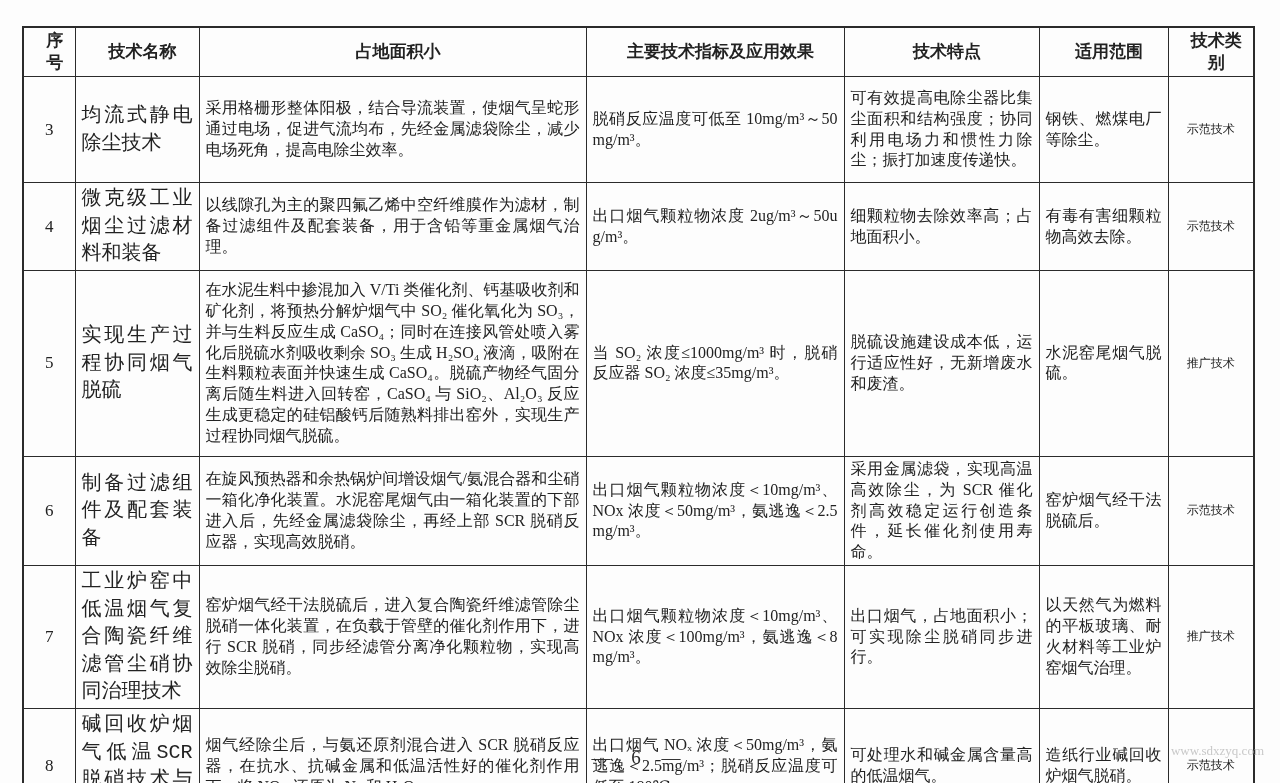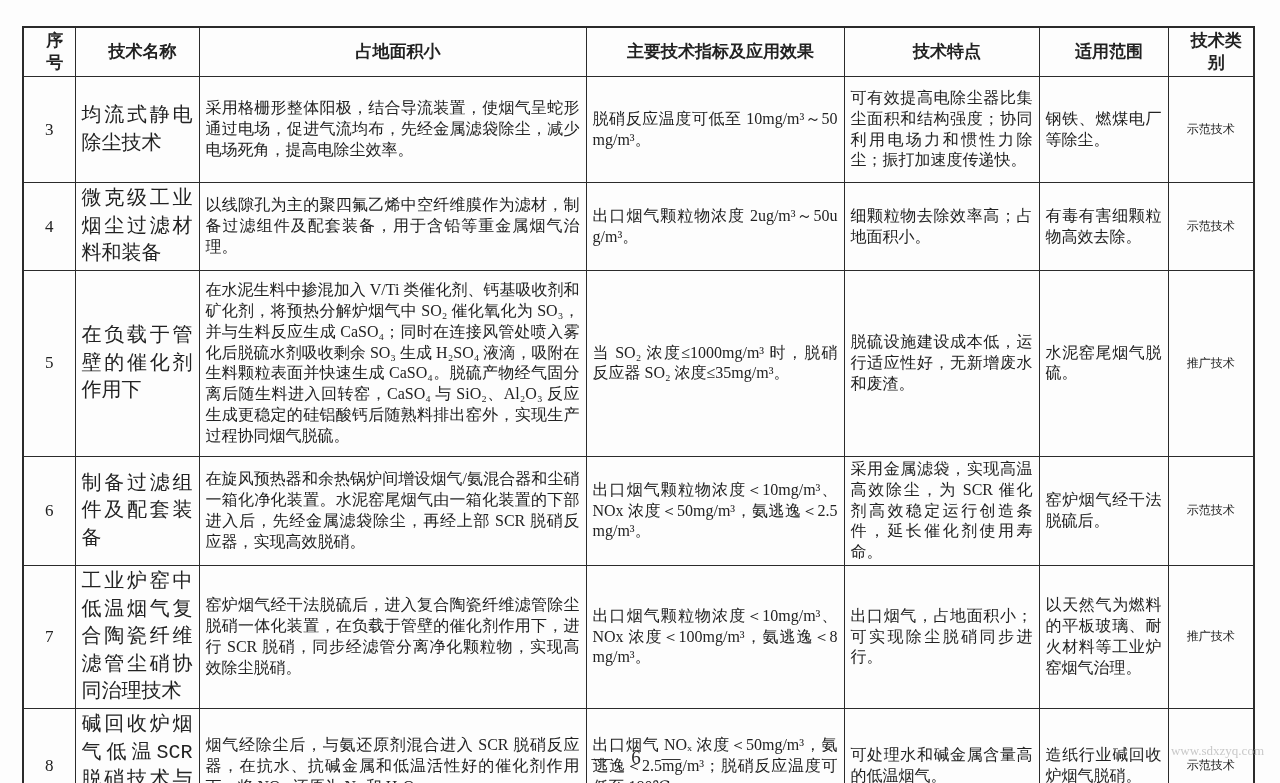--- a/index.html
+++ b/index.html
@@ -100,21 +100,21 @@
       <td class="c-num">4</td>
       <td class="c-name">微克级工业烟尘过滤材料和装备</td>
       <td class="c-proc">以线隙孔为主的聚四氟乙烯中空纤维膜作为滤材，制备过滤组件及配套装备，用于含铅等重金属烟气治理。</td>
       <td class="c-ind">出口烟气颗粒物浓度 2ug/m³～50ug/m³。</td>
       <td class="c-feat">细颗粒物去除效率高；占地面积小。</td>
       <td class="c-scope">有毒有害细颗粒物高效去除。</td>
       <td class="c-cat">示范技术</td>
     </tr>
     <tr class="r-5">
       <td class="c-num">5</td>
-      <td class="c-name">在负载于管壁的催化剂作用下</td>
+      <td class="c-name">实现生产过程协同烟气脱硫</td>
       <td class="c-proc">在水泥生料中掺混加入 V/Ti 类催化剂、钙基吸收剂和矿化剂，将预热分解炉烟气中 SO₂ 催化氧化为 SO₃，并与生料反应生成 CaSO₄；同时在连接风管处喷入雾化后脱硫水剂吸收剩余 SO₃ 生成 H₂SO₄ 液滴，吸附在生料颗粒表面并快速生成 CaSO₄。脱硫产物经气固分离后随生料进入回转窑，CaSO₄ 与 SiO₂、Al₂O₃ 反应生成更稳定的硅铝酸钙后随熟料排出窑外，实现生产过程协同烟气脱硫。</td>
       <td class="c-ind">当 SO₂ 浓度≤1000mg/m³ 时，脱硝反应器 SO₂ 浓度≤35mg/m³。</td>
       <td class="c-feat">脱硫设施建设成本低，运行适应性好，无新增废水和废渣。</td>
       <td class="c-scope">水泥窑尾烟气脱硫。</td>
       <td class="c-cat">推广技术</td>
     </tr>
     <tr class="r-6">
       <td class="c-num">6</td>
       <td class="c-name">制备过滤组件及配套装备</td>
       <td class="c-proc">在旋风预热器和余热锅炉间增设烟气/氨混合器和尘硝一箱化净化装置。水泥窑尾烟气由一箱化装置的下部进入后，先经金属滤袋除尘，再经上部 SCR 脱硝反应器，实现高效脱硝。</td>

